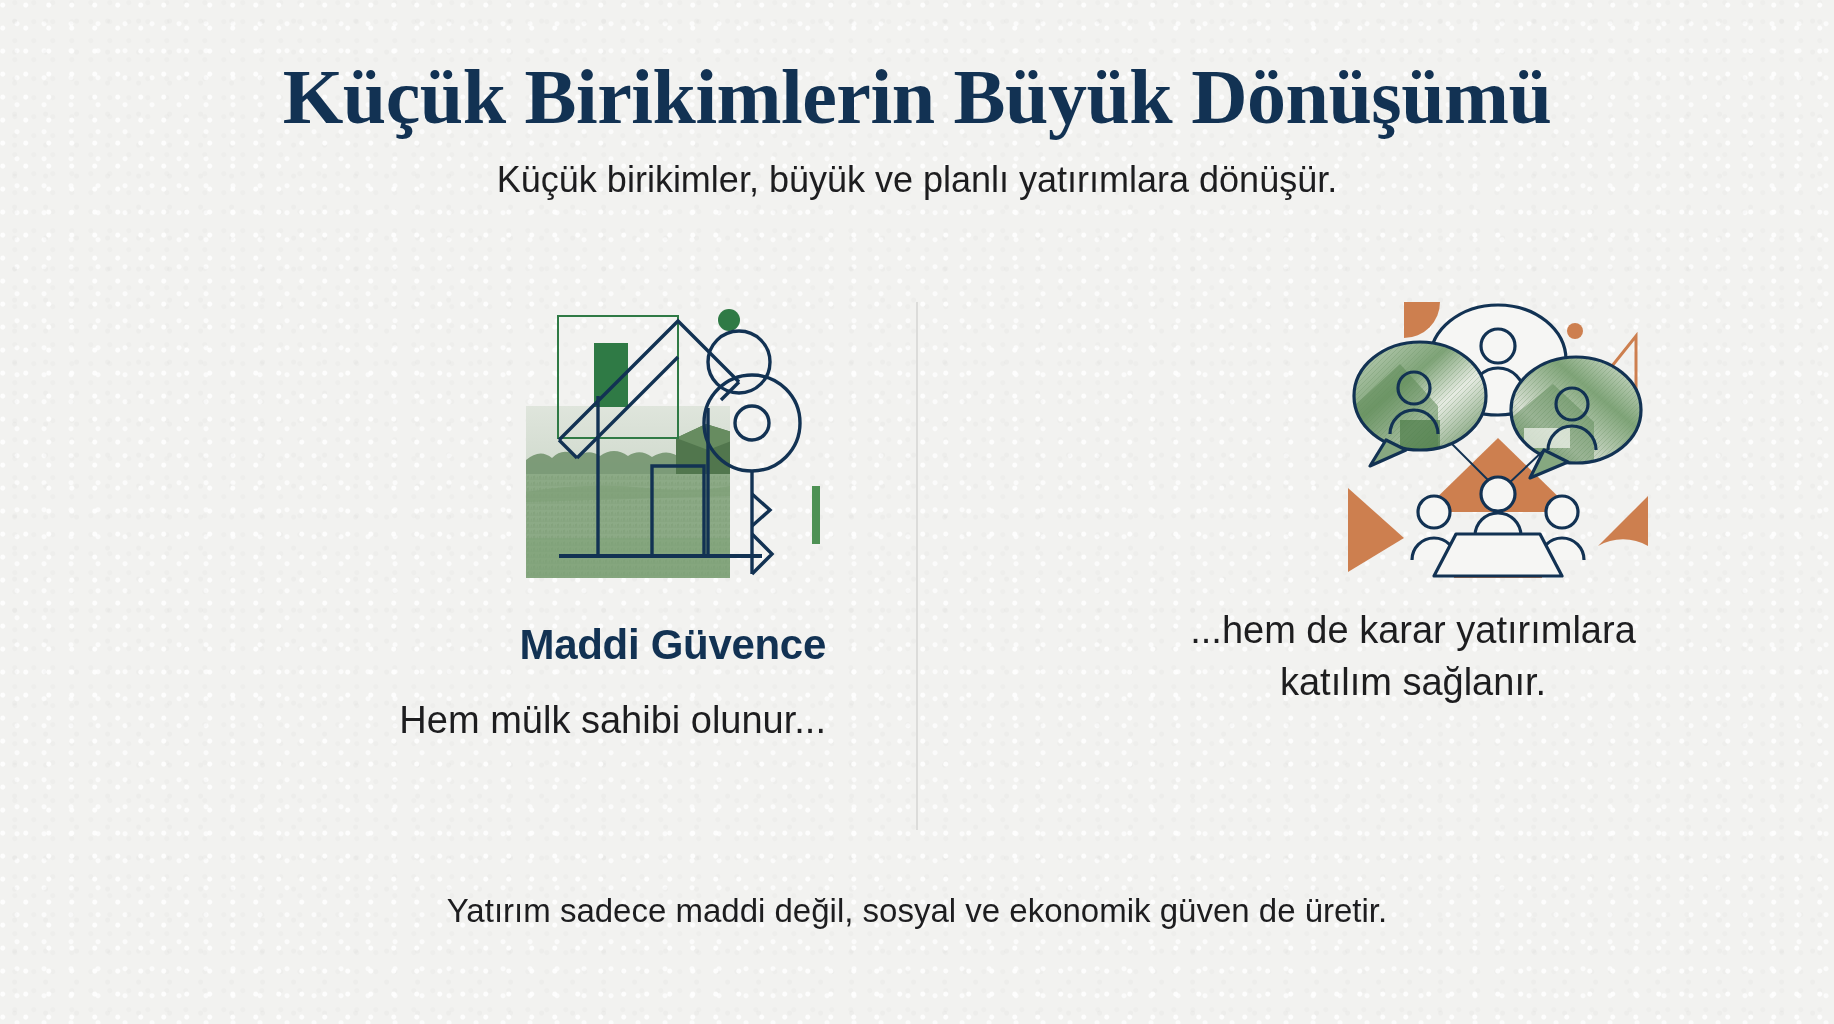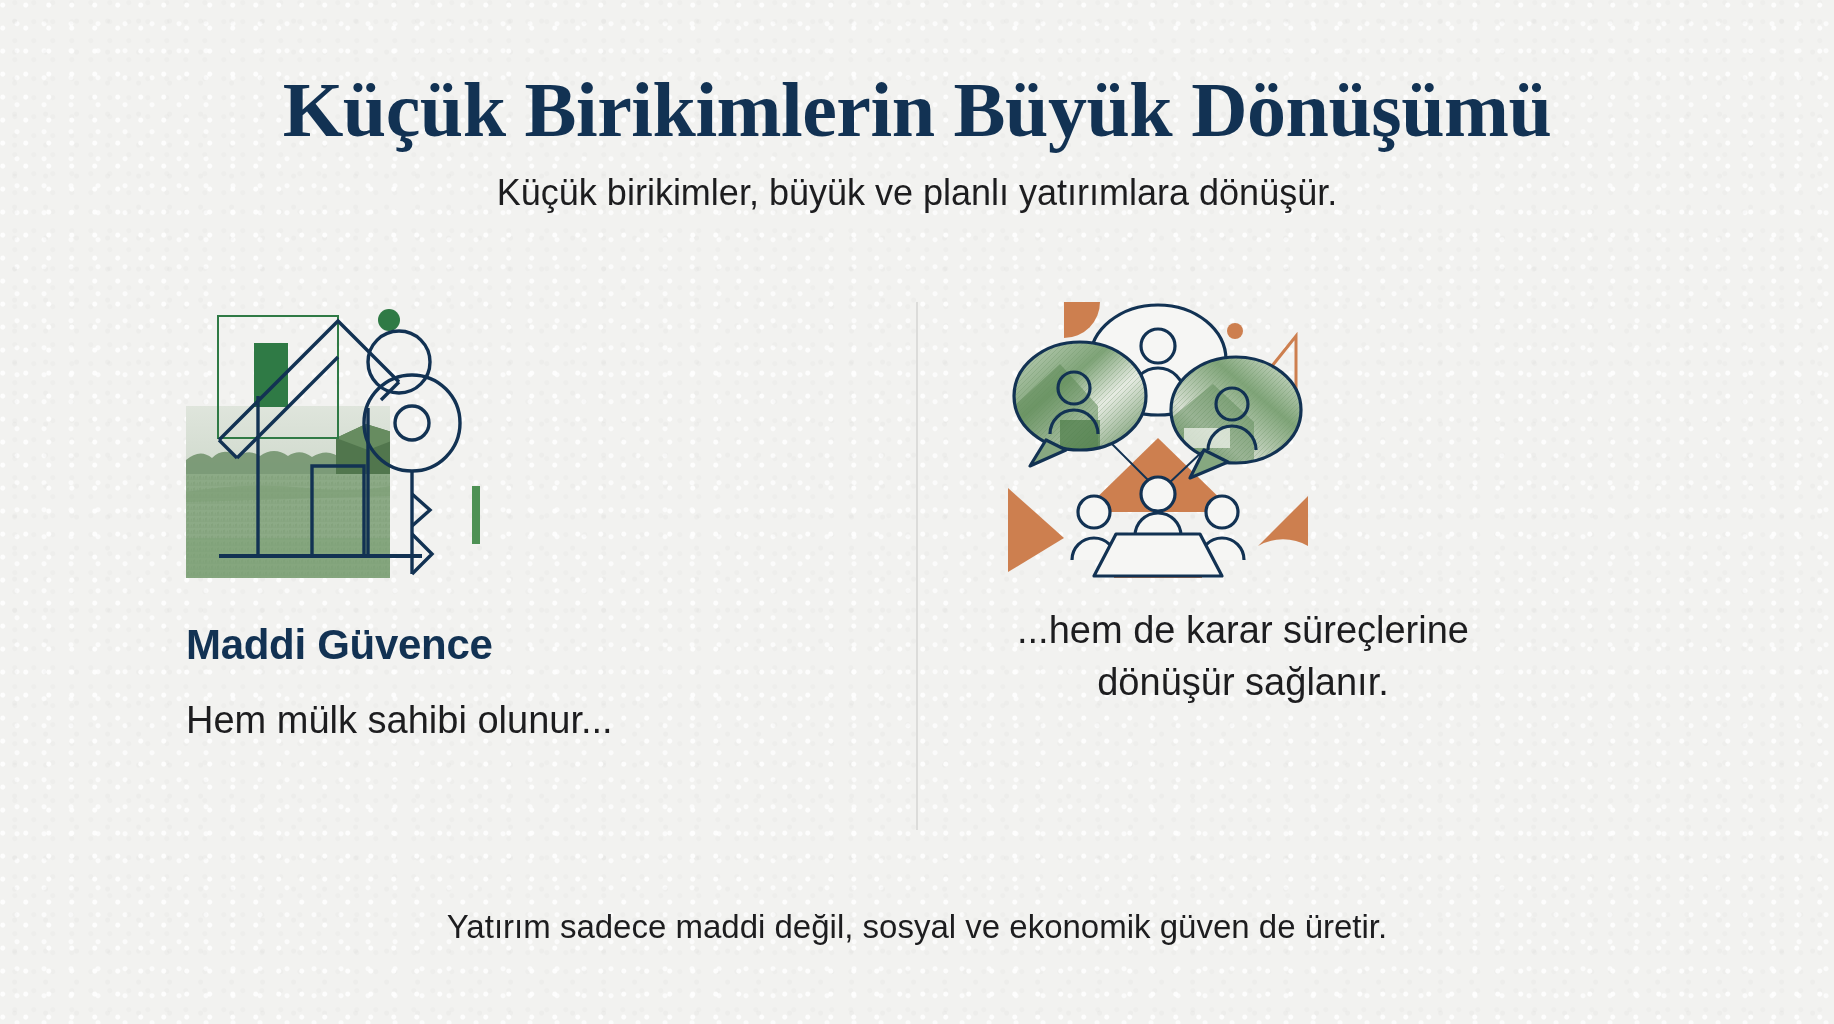--- a/index.html
+++ b/index.html
@@ -33,21 +33,21 @@
 
   
   .header {
     position: absolute;
     top: 56px;
     left: 0;
     width: 1834px;
     text-align: center;
   }
   .slide-title {
-    margin: 13px;
+    margin: 0;
     font-family: "Liberation Serif", "DejaVu Serif", serif;
     font-weight: 700;
     font-size: 78px;
     line-height: 1.06;
     letter-spacing: -0.5px;
     color: #123253;
     white-space: nowrap;
   }
   .slide-subtitle {
     margin: 18px 0 0 0;
@@ -64,21 +64,21 @@
     left: 0;
     width: 1834px;
     display: flex;
     justify-content: center;
     align-items: flex-start;
   }
   .column {
     width: 640px;
     display: flex;
     flex-direction: column;
-    align-items: flex-start;
+    align-items: flex-end;
     text-align: center;
   }
   .col-divider {
     width: 2px;
     height: 528px;
     margin: 14px 90px 0 90px;
     background: #dcdcda;
     flex: none;
   }
 
@@ -109,21 +109,21 @@
 
   
   .footer {
     position: absolute;
     top: 890px;
     left: 0;
     width: 1834px;
     text-align: center;
   }
   .footer-text {
-    margin: 16px;
+    margin: 0;
     font-size: 33px;
     font-weight: 400;
     color: #1d1d1f;
     line-height: 1.3;
   }
 </style>
 </head>
 <body>
 
 <div class="slide">
@@ -302,21 +302,21 @@
             <path d="M192 272 a22 22 0 0 1 44 0" fill="#f6f6f4"></path>
 
             <circle cx="150" cy="206" r="17" fill="#f6f6f4"></circle>
             <path d="M127 248 a23 23 0 0 1 46 0" fill="#f6f6f4"></path>
 
             <path d="M108 246 L192 246 L214 288 L86 288 Z" fill="#f6f6f4"></path>
           </g>
         </svg>
       </div>
 
-      <p class="card-caption">...hem de karar süreçlerine dönüşür sağlanır.</p>
+      <p class="card-caption">...hem de karar yatırımlara katılım sağlanır.</p>
     </div>
 
   </div>
 
   <div class="footer">
     <p class="footer-text">Yatırım sadece maddi değil, sosyal ve ekonomik güven de üretir.</p>
   </div>
 
 </div>
 

